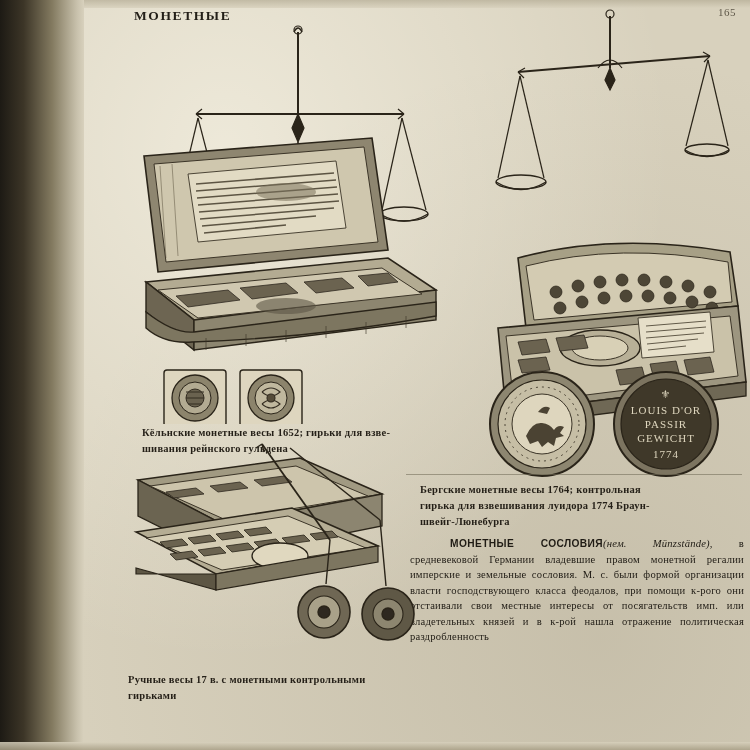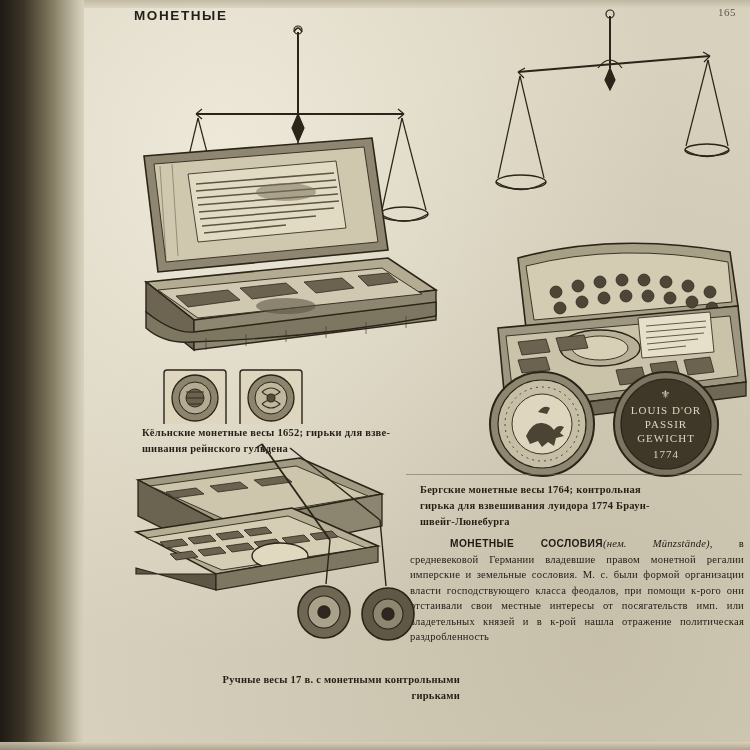--- a/index.html
+++ b/index.html
@@ -30,21 +30,21 @@
   .edge-bottom{
     position:absolute;left:0;top:742px;width:750px;height:8px;
     background:linear-gradient(0deg,#a89f86,#d8d1bd);
     opacity:.85;
   }
   .content{position:absolute;left:84px;top:0;width:666px;height:750px;}
 
   .hdr{
     position:absolute;left:50px;top:8px;
     font-size:13.5px;letter-spacing:1.6px;font-weight:700;color:#231f18;
-    font-family:Liberation Sans, sans-serif;
+    font-family:Liberation Serif, serif;
   }
   .folio{
     position:absolute;right:14px;top:6px;
     font-size:11px;color:#4a4335;font-family:"Liberation Serif", serif;
     letter-spacing:.5px;opacity:.85;text-align:right;
   }
 
   .cap{
     position:absolute;
     font-family:"Liberation Serif", serif;
@@ -337,17 +337,17 @@
         <circle cx="194" cy="204" r="16" fill="#a9a189" stroke="#2a2419" stroke-width="1.1"></circle>
         <circle cx="194" cy="204" r="6" fill="#2e2820"></circle>
         <circle cx="258" cy="206" r="26" fill="#5f5846" stroke="#2a2419" stroke-width="1.6"></circle>
         <circle cx="258" cy="206" r="15" fill="#8d8670" stroke="#2a2419" stroke-width="1.1"></circle>
         <circle cx="258" cy="206" r="6" fill="#2e2820"></circle>
 
         <path d="M132 36 l-6 4 M132 36 l2 8"></path>
       </g>
     </svg>
 
-    <div class="cap" style="left:56px;top:672px;width:320px;white-space:pre-line;text-align:right;">Ручные весы 17 в. с монетными контрольными
+    <div class="cap" style="left:44px;top:672px;width:320px;white-space:pre-line;">Ручные весы 17 в. с монетными контрольными
 гирьками</div>
 
   </div>
 </div>
 
 </body></html>

